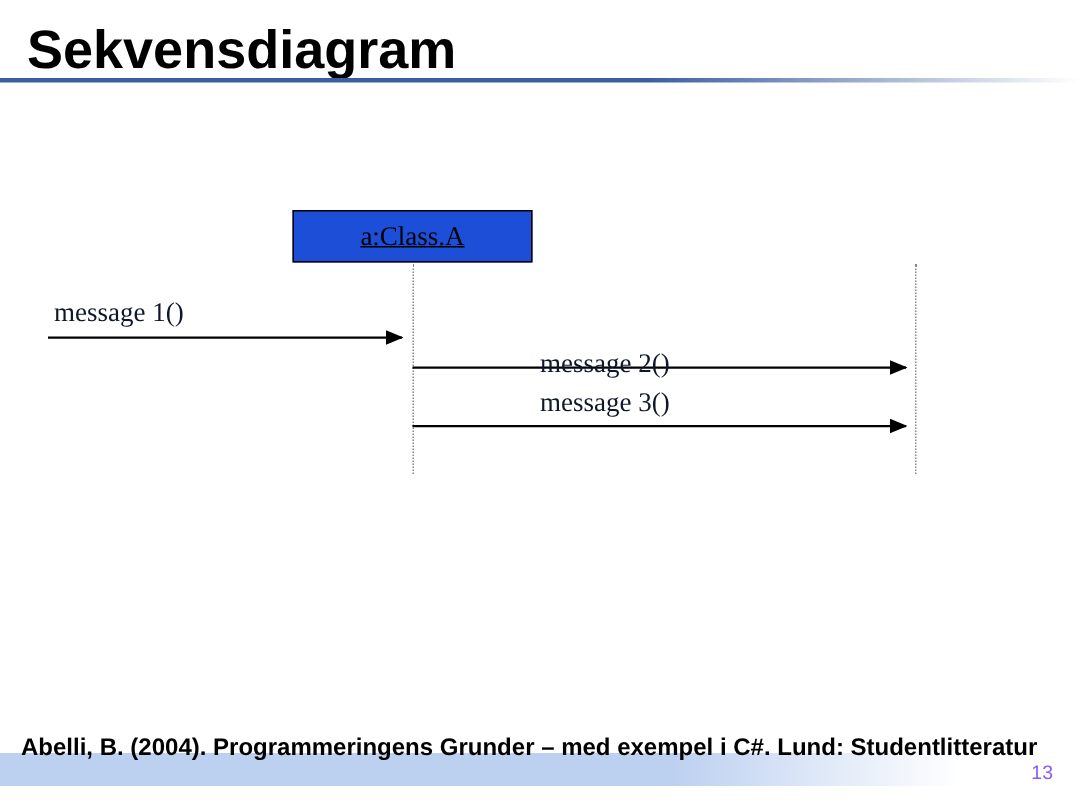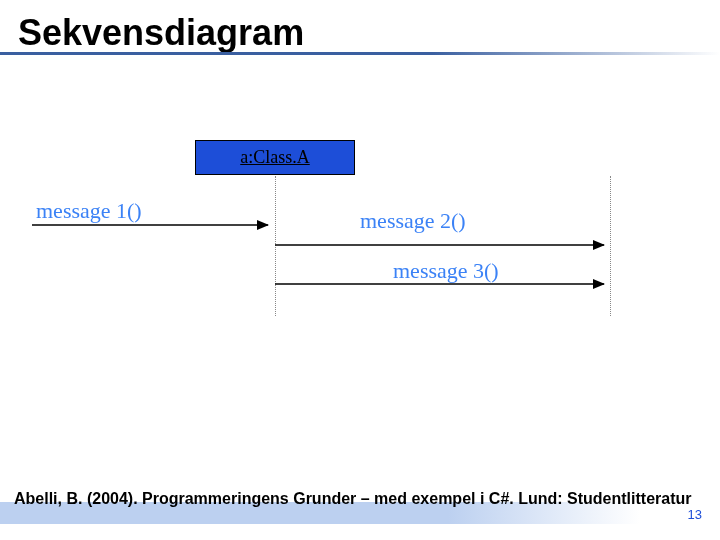--- a/index.html
+++ b/index.html
@@ -3,25 +3,25 @@
 <meta charset="utf-8">
 <style>
   * { margin: 0; padding: 0; box-sizing: border-box; }
   html, body { width: 720px; height: 540px; font-family: Arial, sans-serif; background: #fff; overflow: hidden; position: relative; }
   .title { font-size: 36px; font-weight: bold; color: #000; padding: 12px 0 0 18px; }
   .title-underline { position: absolute; left: 0; top: 52px; width: 720px; height: 3px; background: linear-gradient(to right, #3a5fa0 0%, #3a5fa0 60%, rgba(58,95,160,0) 100%); }
   .diagram { position: absolute; left: 0; top: 140px; width: 720px; height: 260px; }
   .obj-box { position: absolute; border: 1px solid #000; background: #1d4ed8; text-align: center; font-family: "Times New Roman", serif; font-size: 18px; padding: 6px 0; }
   .obj-label { text-decoration: underline; }
   .lifeline { position: absolute; border-left: 1px dotted #888; top: 0; }
-  .msg-label { position: absolute; font-family: "Times New Roman", serif; font-size: 22px; color: #3b82f6; }
+  .msg-label { position: absolute; font-family: "Times New Roman", serif; font-size: 18px; color: #0f172a; }
   svg.arrows { position: absolute; left: 0; top: 0; width: 720px; height: 260px; }
   .footer-bar { position: absolute; left: 0; bottom: 16px; width: 640px; height: 22px; background: linear-gradient(to right, #bcd0f0 0%, #bcd0f0 70%, rgba(188,208,240,0) 100%); }
   .footer-text { position: absolute; left: 14px; bottom: 32px; font-size: 16px; font-weight: bold; color: #000; }
-  .page-num { position: absolute; right: 18px; bottom: 18px; font-size: 13px; color: #1d4ed8; }
+  .page-num { position: absolute; right: 18px; bottom: 18px; font-size: 13px; color: #8b5cf6; }
 </style>
 </head>
 <body>
 
 <div class="title">Sekvensdiagram</div>
 <div class="title-underline"></div>
 
 <div class="diagram">
 
   <div class="lifeline" style="left:275px; top:36px; height:140px;"></div>
@@ -36,20 +36,20 @@
       <marker id="ah" markerWidth="12" markerHeight="10" refX="11" refY="5" orient="auto" markerUnits="userSpaceOnUse">
         <polygon points="0,0 12,5 0,10" fill="#000"></polygon>
       </marker>
     </defs>
     <line x1="32" y1="85" x2="268" y2="85" stroke="#000" stroke-width="1.5" marker-end="url(#ah)"></line>
     <line x1="275" y1="105" x2="604" y2="105" stroke="#000" stroke-width="1.5" marker-end="url(#ah)"></line>
     <line x1="275" y1="144" x2="604" y2="144" stroke="#000" stroke-width="1.5" marker-end="url(#ah)"></line>
   </svg>
 
   <div class="msg-label" style="left:36px; top:58px;">message 1()</div>
-  <div class="msg-label" style="left:360px; top:68px;">message 2()</div>
-  <div class="msg-label" style="left:360px; top:118px;margin-left:33px;">message 3()</div>
+  <div class="msg-label" style="left:360px; top:92px;">message 2()</div>
+  <div class="msg-label" style="left:360px; top:118px;">message 3()</div>
 
 </div>
 
 <div class="footer-bar"></div>
 <div class="footer-text">Abelli, B. (2004). Programmeringens Grunder – med exempel i C#. Lund: Studentlitteratur</div>
 <div class="page-num">13</div>
 
 </body></html>

